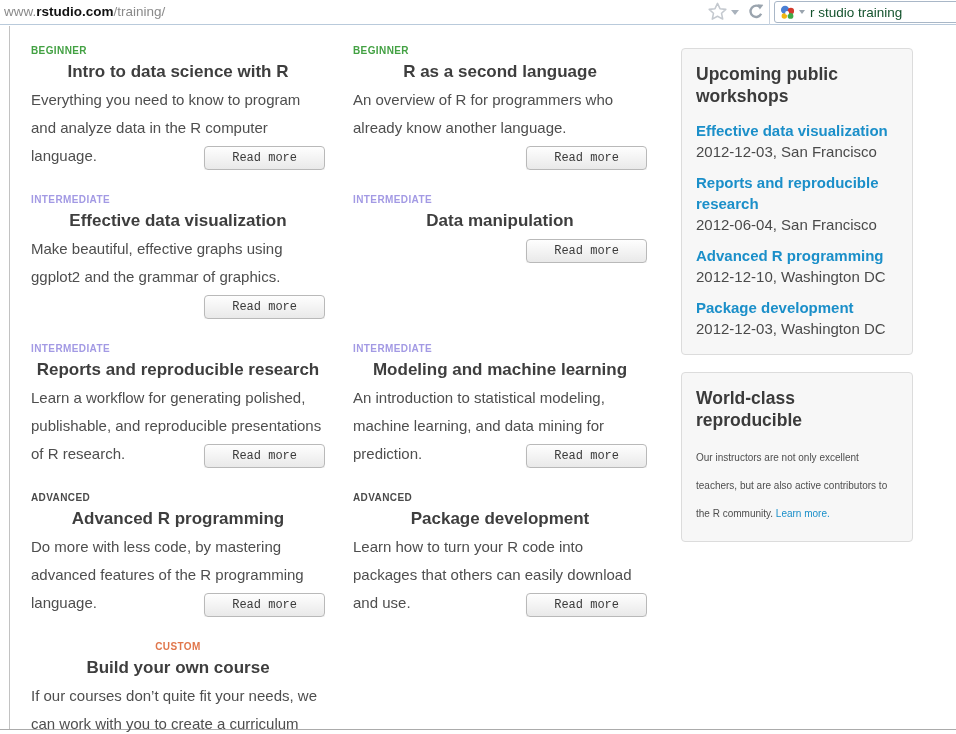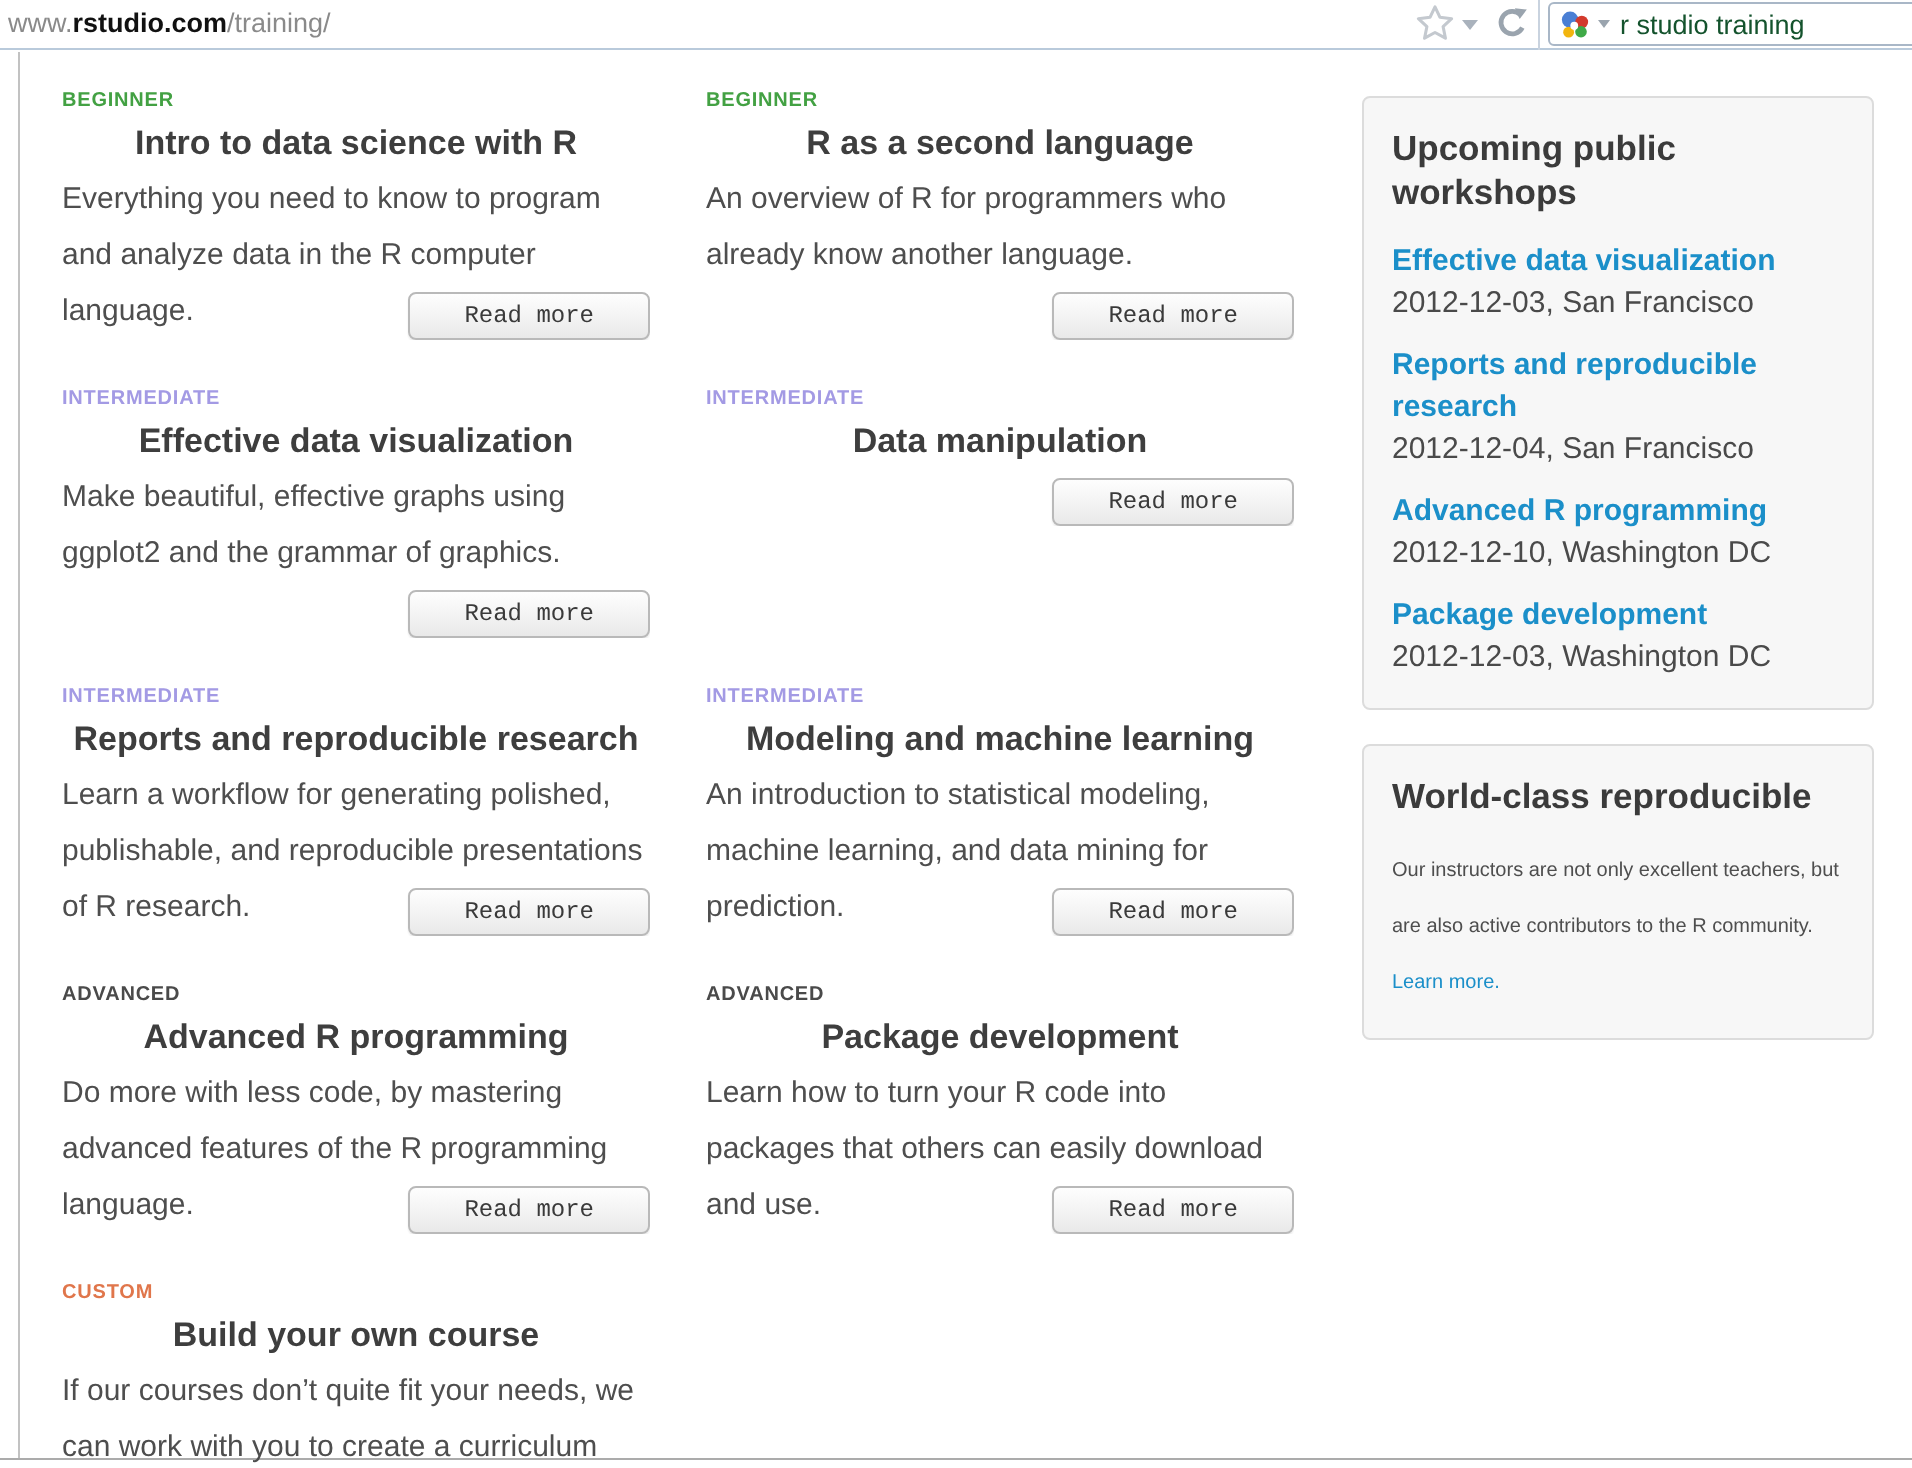--- a/index.html
+++ b/index.html
@@ -62,21 +62,21 @@
   .read-more {
     float: right; margin-top: 4px; margin-left: 24px;
     font-family: Liberation Mono, monospace;
     font-size: 12px; color: #3a3a3a;
     padding: 4px 27px; border: 1px solid #b9b9b9; border-radius: 4px;
     background: linear-gradient(#fefefe, #e9e9e9);
     box-shadow: 0 1px 1px rgba(0,0,0,0.08); cursor: pointer;
   }
 
   
-  .sidebar { position: absolute; left: 671px; top: 22px; width: 256px; }
+  .sidebar { position: absolute; left: 671px; top: 22px; width: 232px; }
   .side-box {
     background: #f7f7f7; border: 1px solid #dcdcdc; border-radius: 4px;
     padding: 14px 14px 13px 14px;
   }
   .side-box h2 { font-size: 17.5px; color: #3b3b3b; margin: 0 0 13px 0; line-height: 22px; }
   .ws-item { margin-bottom: 10px; }
   .ws-item:last-child { margin-bottom: 2px; }
   .ws-link {
     display: block; color: var(--link, #1b8fc9); font-weight: 700;
     font-size: 15px; line-height: 21px; text-decoration: none; cursor: pointer;
@@ -171,39 +171,39 @@
         <p class="desc"><span>Do more with less code, by mastering advanced features of the R programming language.</span><button class="read-more">Read more</button></p>
       </div>
 
       <div class="card">
         <div class="level" style="color: rgb(74, 74, 74);">ADVANCED</div>
         <h3 class="course-title">Package development</h3>
         <p class="desc"><span>Learn how to turn your R code into packages that others can easily download and use.</span><button class="read-more">Read more</button></p>
       </div>
 
       <div class="card">
-        <div class="level" style="color: rgb(224, 118, 75);">CUSTOM</div>
+        <div class="level" style="color: rgb(224, 118, 75); text-align: center;">CUSTOM</div>
         <h3 class="course-title">Build your own course</h3>
         <p class="desc"><span>If our courses don’t quite fit your needs, we can work with you to create a curriculum that’s tailored for your organization.</span></p>
       </div>
     </div>
 
   <div class="sidebar">
     <div class="side-box">
       <h2>Upcoming public workshops</h2>
       <div>
 
           <div class="ws-item">
             <a class="ws-link">Effective data visualization</a>
             <div class="ws-date">2012-12-03, San Francisco</div>
           </div>
 
           <div class="ws-item">
             <a class="ws-link">Reports and reproducible research</a>
-            <div class="ws-date">2012-12-04, San Francisco</div>
+            <div class="ws-date">2012-06-04, San Francisco</div>
           </div>
 
           <div class="ws-item">
             <a class="ws-link">Advanced R programming</a>
             <div class="ws-date">2012-12-10, Washington DC</div>
           </div>
 
           <div class="ws-item">
             <a class="ws-link">Package development</a>
             <div class="ws-date">2012-12-03, Washington DC</div>

